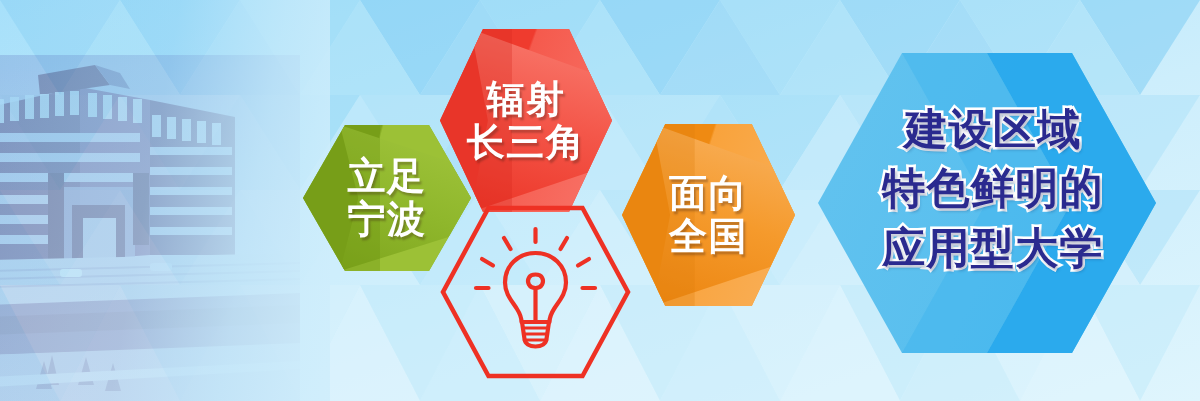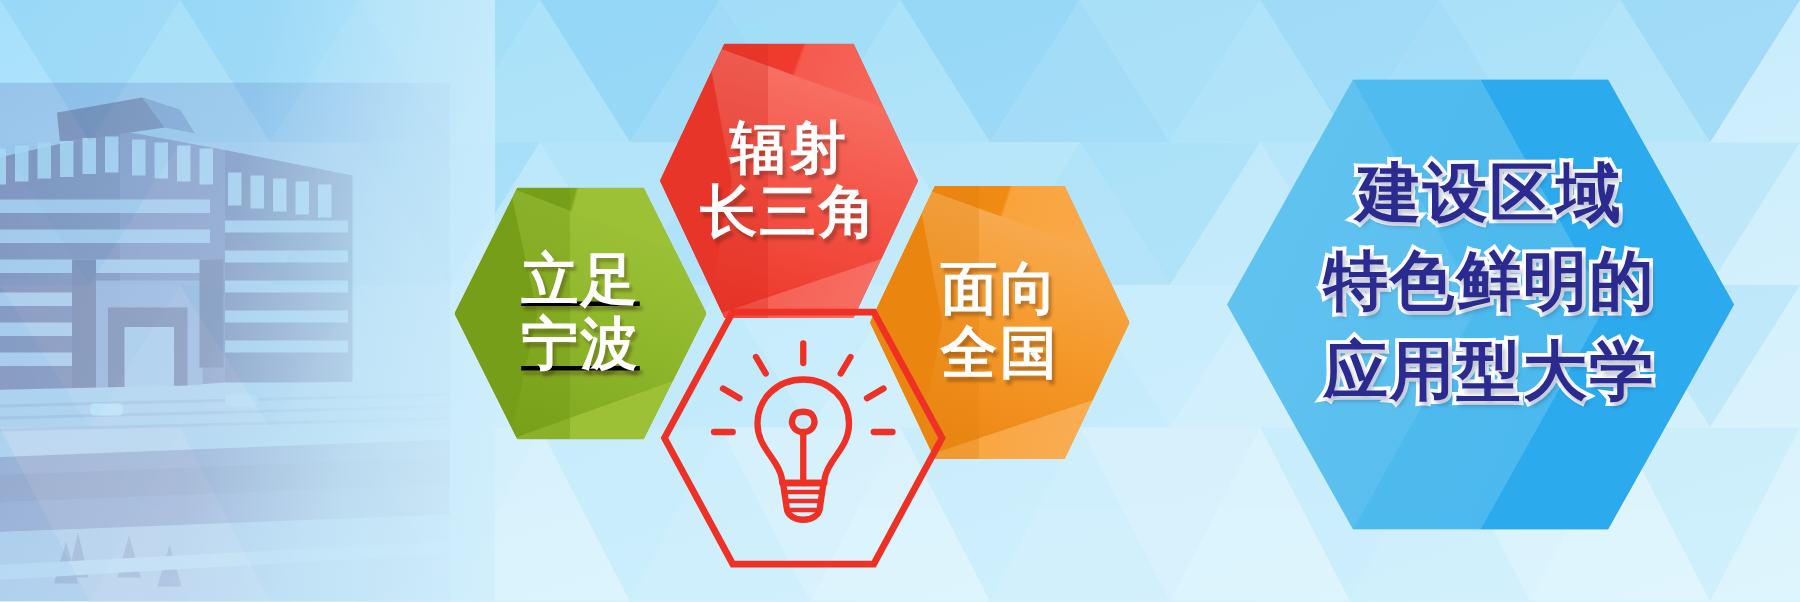--- a/index.html
+++ b/index.html
@@ -48,25 +48,25 @@
     color:#ffffff;
     font-weight:bold;
     text-align:center;
     line-height:1.12;
     letter-spacing:.04em;
     text-shadow:2px 3px 2px rgba(60,30,20,.30);
     white-space:pre-line;
     z-index:2;
   }
 
-  #hex-green{left:303px;top:125px;width:168px;height:168px;background:#8cb327;text-decoration:underline;}
+  #hex-green{left:303px;top:125px;width:168px;height:146px;background:#8cb327;}
   #hex-green .label{font-size:38px;}
   #hex-red{left:440px;top:29px;width:172px;height:183px;background:#f04438;}
   #hex-red .label{font-size:38px;}
-  #hex-orange{left:580px;top:124px;width:173px;height:182px;background:#f5941e;}
+  #hex-orange{left:622px;top:124px;width:173px;height:182px;background:#f5941e;}
   #hex-orange .label{font-size:38px;}
 
   .f{position:absolute;}
 
   
   #hex-green .fa{inset:0;background:linear-gradient(105deg,#7da31c 0%,#7da31c 38%,#9cc136 39%,#9cc136 100%);}
   #hex-green .fb{left:22%;top:0;width:78%;height:100%;background:linear-gradient(200deg,#a3c63e 0%,#8fb72c 55%,#7fa61e 100%);clip-path:polygon(0 0,100% 30%,100% 72%,0 100%,14% 50%);}
   #hex-green .fc{left:0;top:0;width:46%;height:100%;background:rgba(110,150,18,.35);clip-path:polygon(0 50%,30% 0,100% 0,100% 100%,30% 100%);}
 
   

